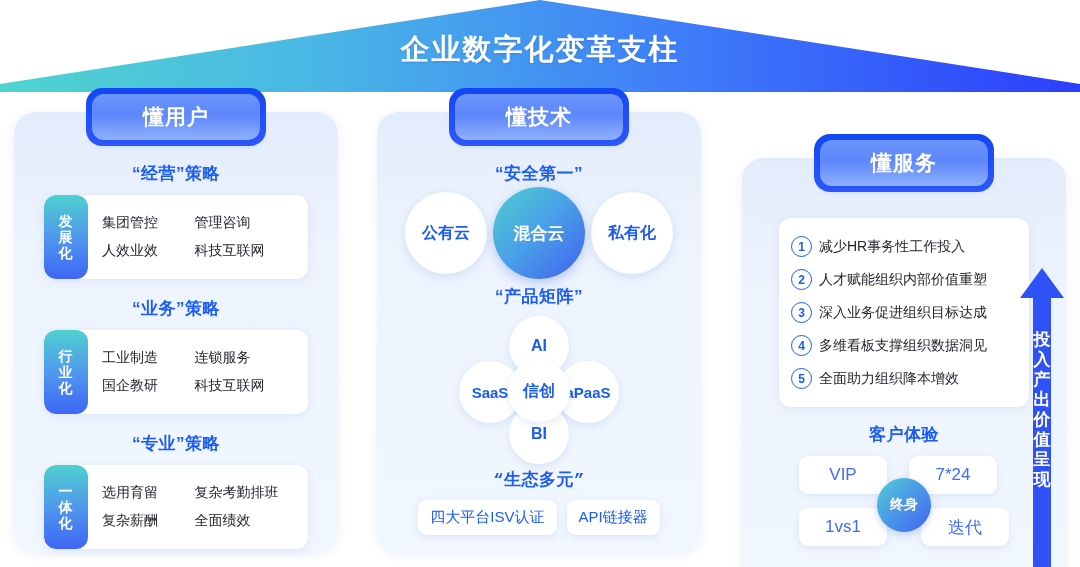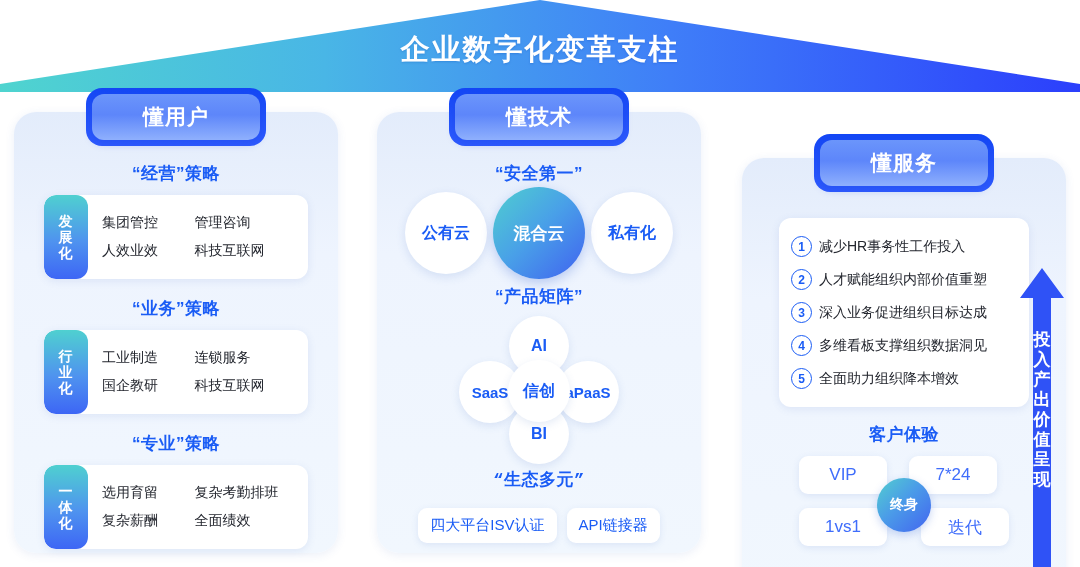--- a/index.html
+++ b/index.html
@@ -408,21 +408,21 @@
         <div class="sec-title" style="margin-top:4px;">“产品矩阵”</div>
         <div class="matrix" style="margin-top:8px;">
           <div class="mx mx-top">AI</div>
           <div class="mx mx-left">SaaS</div>
           <div class="mx mx-center">信创</div>
           <div class="mx mx-right">aPaaS</div>
           <div class="mx mx-bottom">BI</div>
         </div>
 
         <div class="sec-title" style="margin-top:2px;font-family:Liberation Mono, monospace;">“生态多元”</div>
-        <div class="eco-row" style="margin-top:17px;">
+        <div class="eco-row" style="margin-top:9px;">
           <div class="eco-card">四大平台ISV认证</div>
           <div class="eco-card">API链接器</div>
         </div>
       </div>
     </div>
 
     <div class="column" id="col-3">
       <div class="col-head-wrap">
         <div class="col-head-glow"></div>
         <div class="col-head">懂服务</div>

